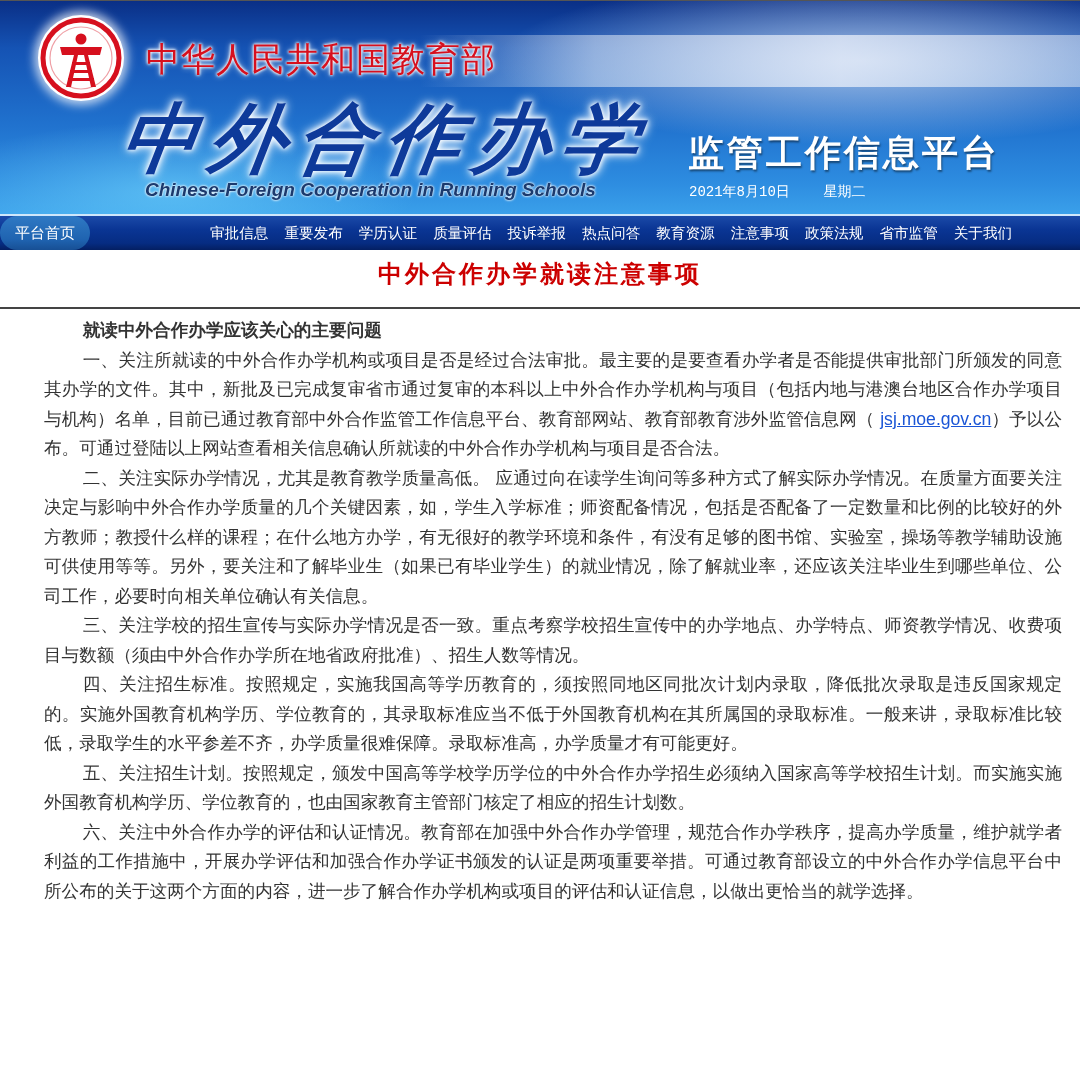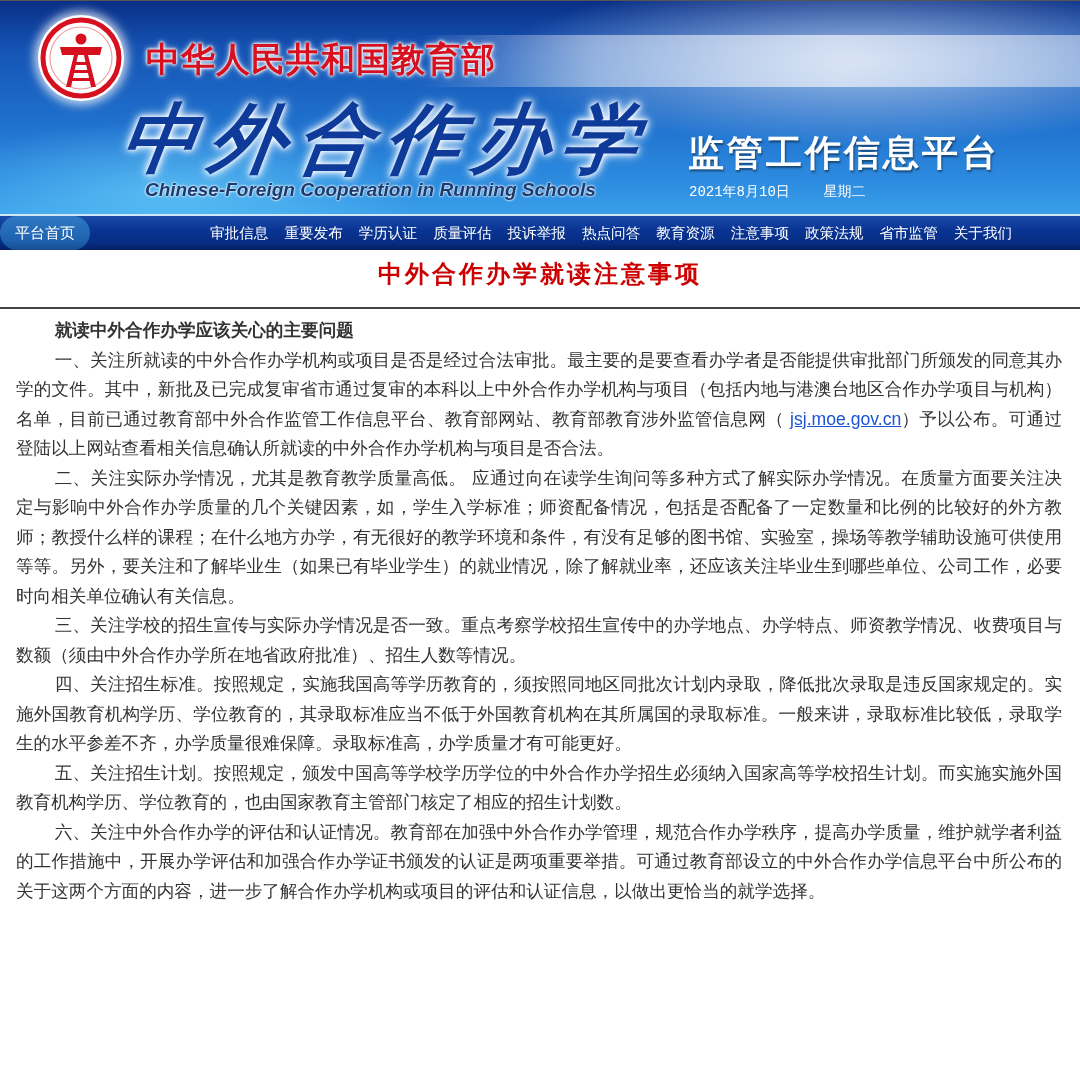--- a/index.html
+++ b/index.html
@@ -26,21 +26,21 @@
     }
     .logo {
       position: absolute; left: 38px; top: 14px; width: 86px; height: 86px;
       border-radius: 50%;
       background: #ffffff;
       box-shadow: 0 0 10px 4px rgba(255,255,255,0.7);
     }
     .logo svg { position: absolute; left: 0; top: 0; }
     .ministry-title {
       position: absolute; left: 146px; top: 36px;
-      font-family: "DejaVu Sans", sans-serif; font-weight: bold;
+      font-family: "DejaVu Sans", sans-serif; font-weight: normal;
       font-size: 34px; letter-spacing: 1px;
       color: #d6101e;
       text-shadow: 0 0 3px #fff, 0 0 3px #fff, 0 0 6px #fff;
     }
     .program-title {
       position: absolute; left: 122px; top: 88px;
       font-family: "DejaVu Serif", serif; font-weight: bold; font-style: italic;
       font-size: 76px; letter-spacing: 12px;
       color: #0e3a9a;
       text-shadow: 0 0 4px #fff, 0 0 8px #fff, 0 0 12px #cfe9ff;
@@ -98,21 +98,21 @@
     .rule {
       position: absolute; left: 0; top: 307px; width: 1080px; height: 2px;
       background: #444;
     }
 
     .article-body {
       position: absolute; left: 16px; top: 316px; width: 1046px;
       font-family: "DejaVu Sans", sans-serif; font-size: 17.6px;
       line-height: 29.5px; color: #333;
     }
-    .article-body p { text-indent: 2.2em; text-align: justify; }
+    .article-body p { text-indent: 2.2em; text-align: justify; margin-left: 28px; }
     .article-body .subhead { font-weight: bold; color: #333; }
     .article-body a { color: #1a55d6; text-decoration: underline; font-family: "Liberation Sans", sans-serif; }
   </style>
 </head>
 <body>
 
 <div class="banner">
   <div class="glow-left"></div>
   <div class="streak"></div>
 

